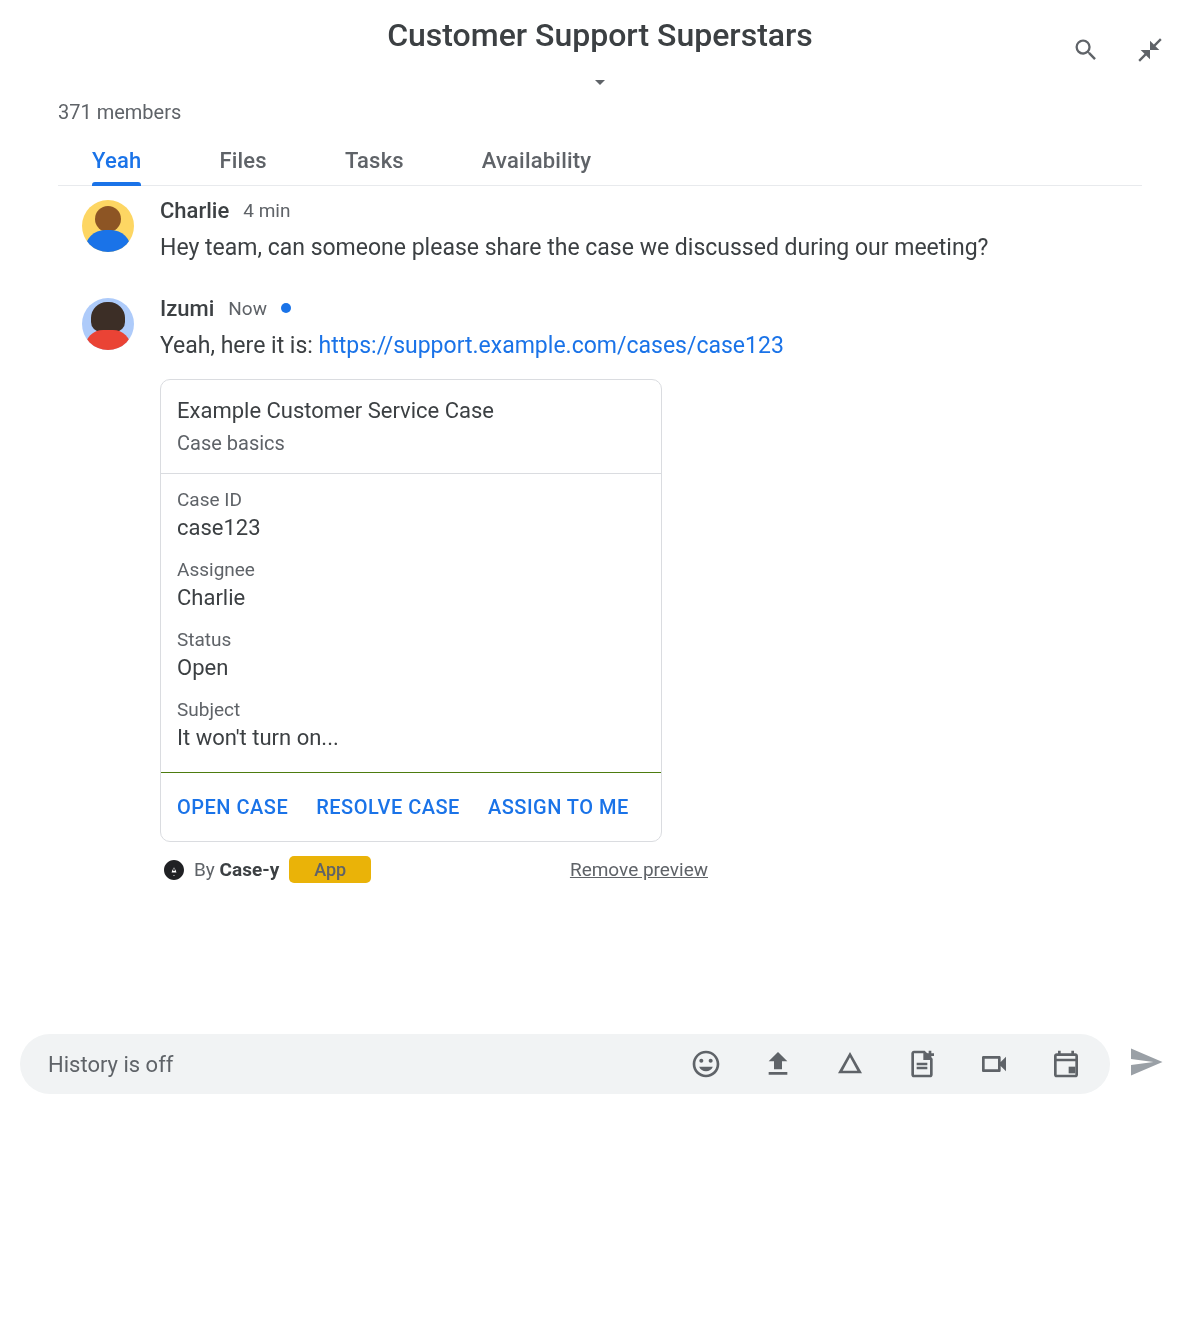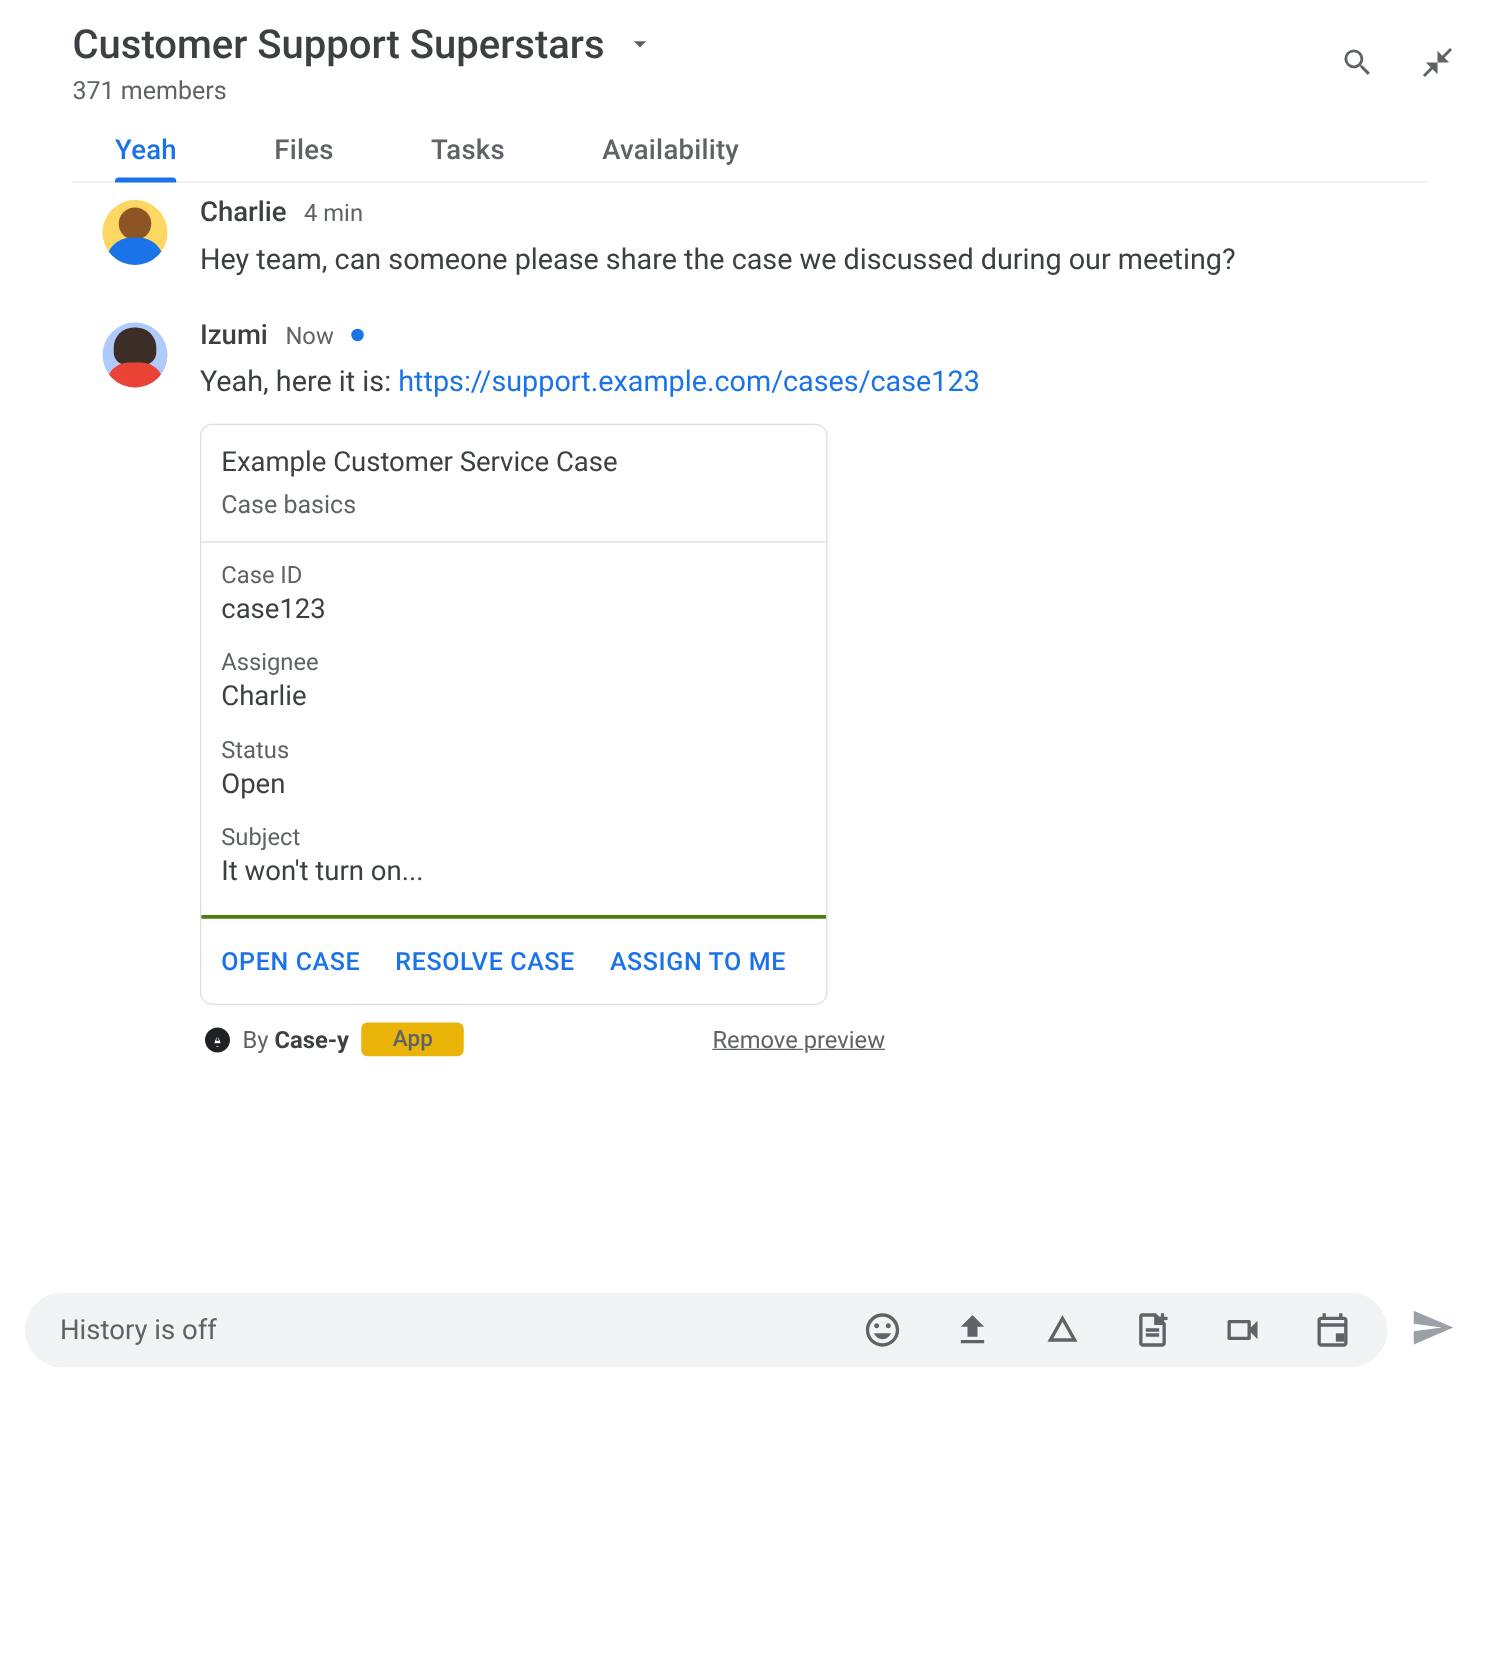--- a/index.html
+++ b/index.html
@@ -16,20 +16,21 @@
       overflow: hidden;
     }
     .header {
       padding: 16px 58px 0 58px;
       position: relative;
     }
     .title-row {
       display: flex;
       align-items: center;
       gap: 16px;
+      flex-direction: column;
     }
     .space-title {
       font-size: 32px;
       font-weight: 500;
       color: #3c4043;
       letter-spacing: 0;
     }
     .dropdown-icon {
       color: #5f6368;
       cursor: pointer;
@@ -213,21 +214,21 @@
     .field-label {
       font-size: 19px;
       color: #5f6368;
       margin-bottom: 4px;
     }
     .field-value {
       font-size: 22px;
       color: #3c4043;
     }
     .card-actions {
-      border-top: 3px solid #4d7c0f;
+      border-top: 1px solid #4d7c0f;
       padding: 22px 16px;
       display: flex;
       gap: 28px;
       align-items: center;
     }
     .card-action-btn {
       font-size: 20px;
       font-weight: 500;
       color: #1a73e8;
       cursor: pointer;

